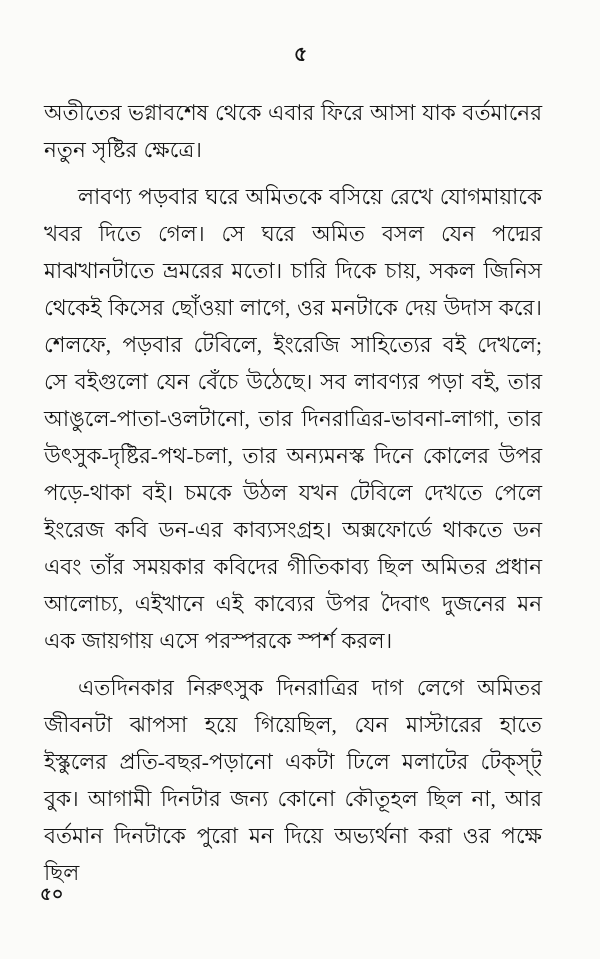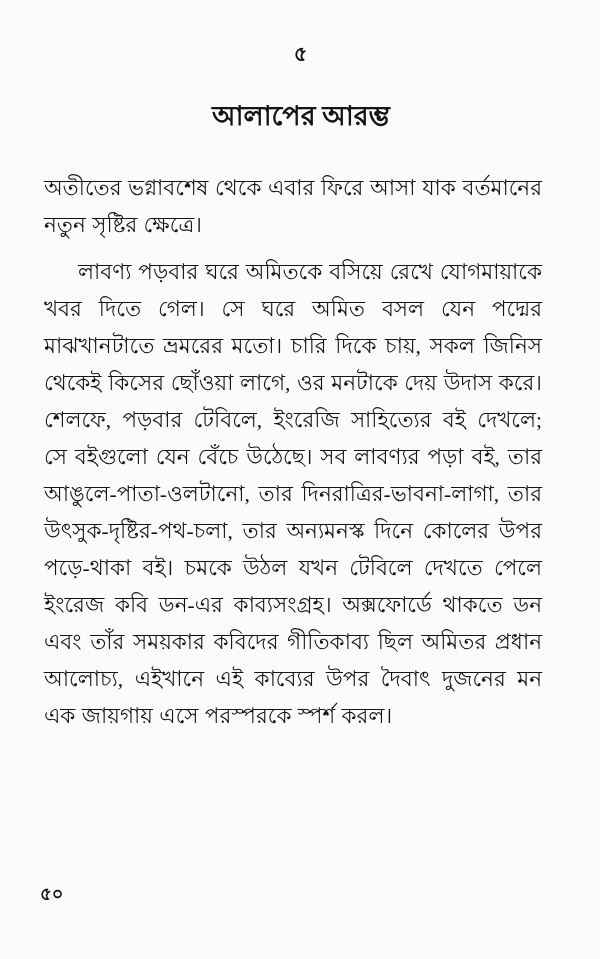--- a/index.html
+++ b/index.html
@@ -52,22 +52,22 @@
     font-weight: bold;
   }
 </style>
 </head>
 <body>
 
 <div class="page">
 
   <div class="page-num-top">৫</div>
 
-  <h1 class="chapter-title">আলাপের আরম্ভ</h1>
 
   <div class="body-text">
     <p class="para">অতীতের ভগ্নাবশেষ থেকে এবার ফিরে আসা যাক বর্তমানের নতুন সৃষ্টির ক্ষেত্রে।</p>
     <p class="para indent">লাবণ্য পড়বার ঘরে অমিতকে বসিয়ে রেখে যোগমায়াকে খবর দিতে গেল। সে ঘরে অমিত বসল যেন পদ্মের মাঝখানটাতে ভ্রমরের মতো। চারি দিকে চায়, সকল জিনিস থেকেই কিসের ছোঁওয়া লাগে, ওর মনটাকে দেয় উদাস করে। শেলফে, পড়বার টেবিলে, ইংরেজি সাহিত্যের বই দেখলে; সে বইগুলো যেন বেঁচে উঠেছে। সব লাবণ্যর পড়া বই, তার আঙুলে-পাতা-ওলটানো, তার দিনরাত্রির-ভাবনা-লাগা, তার উৎসুক-দৃষ্টির-পথ-চলা, তার অন্যমনস্ক দিনে কোলের উপর পড়ে-থাকা বই। চমকে উঠল যখন টেবিলে দেখতে পেলে ইংরেজ কবি ডন-এর কাব্যসংগ্রহ। অক্সফোর্ডে থাকতে ডন এবং তাঁর সময়কার কবিদের গীতিকাব্য ছিল অমিতর প্রধান আলোচ্য, এইখানে এই কাব্যের উপর দৈবাৎ দুজনের মন এক জায়গায় এসে পরস্পরকে স্পর্শ করল।</p>
+    <p class="para indent">এতদিনকার নিরুৎসুক দিনরাত্রির দাগ লেগে অমিতর জীবনটা ঝাপসা হয়ে গিয়েছিল, যেন মাস্টারের হাতে ইস্কুলের প্রতি-বছর-পড়ানো একটা ঢিলে মলাটের টেক্স্ট্‌ বুক। আগামী দিনটার জন্য কোনো কৌতূহল ছিল না, আর বর্তমান দিনটাকে পুরো মন দিয়ে অভ্যর্থনা করা ওর পক্ষে ছিল</p>
   </div>
 
   <div class="page-num-bottom">৫০</div>
 
 </div>
 
 </body></html>

